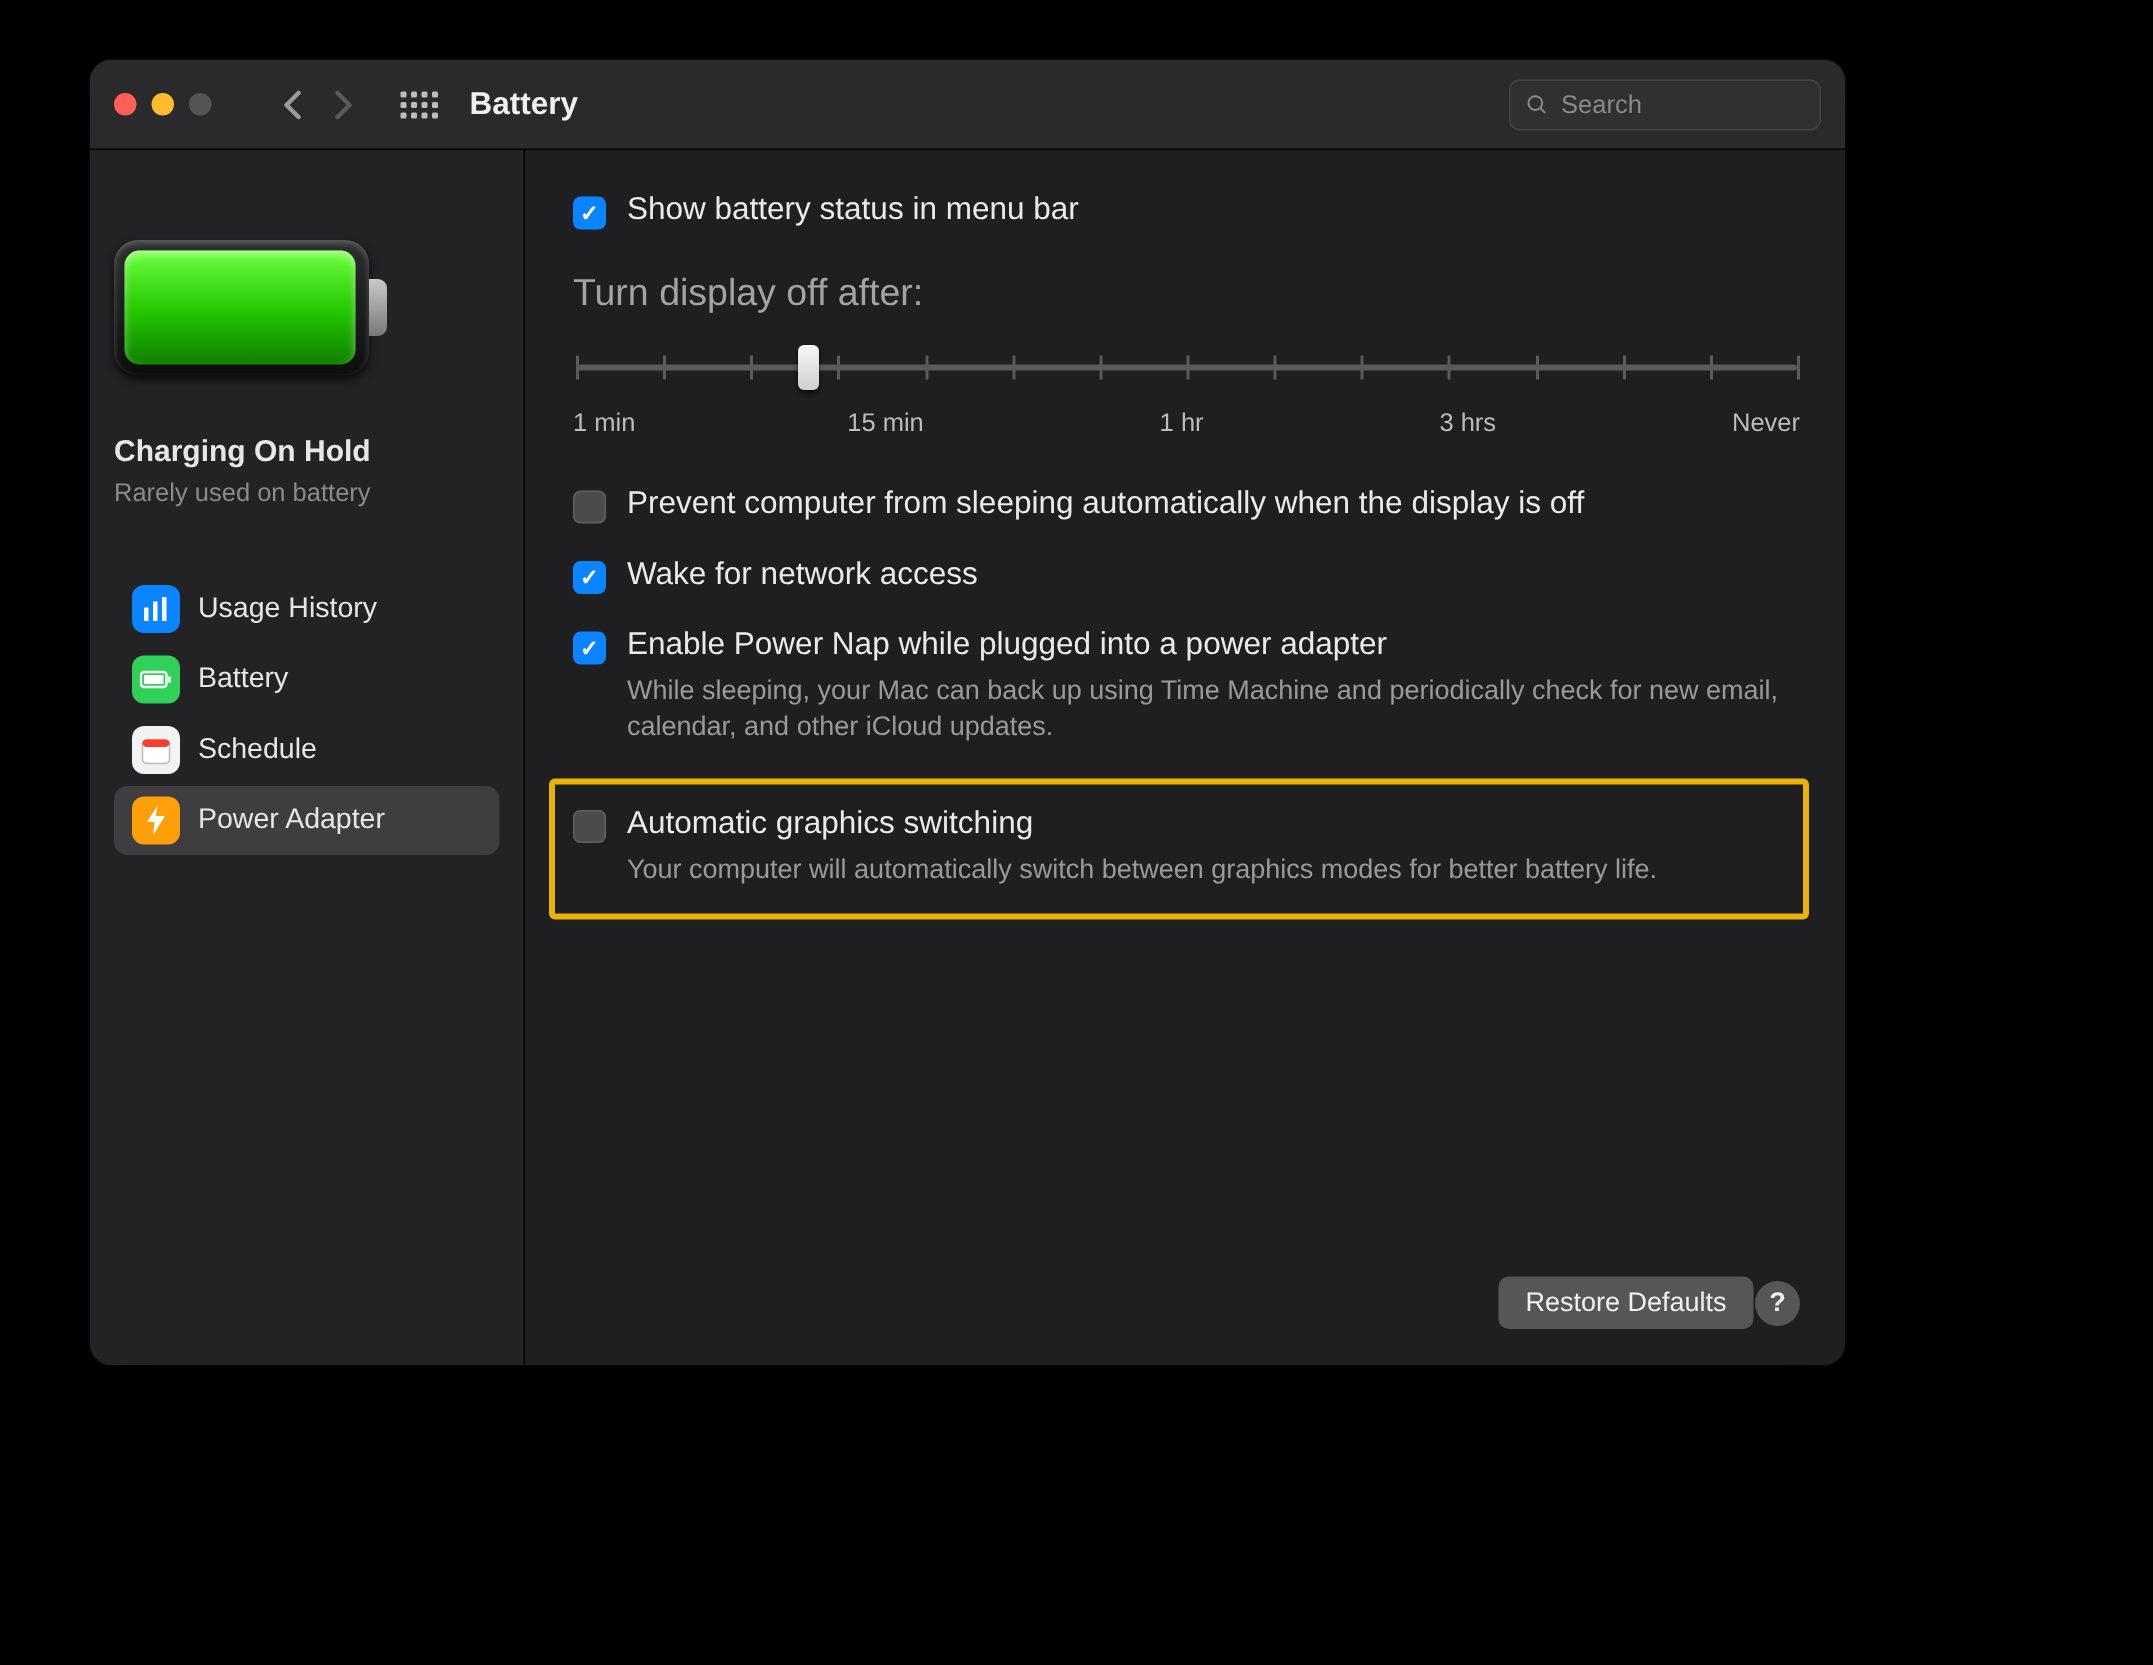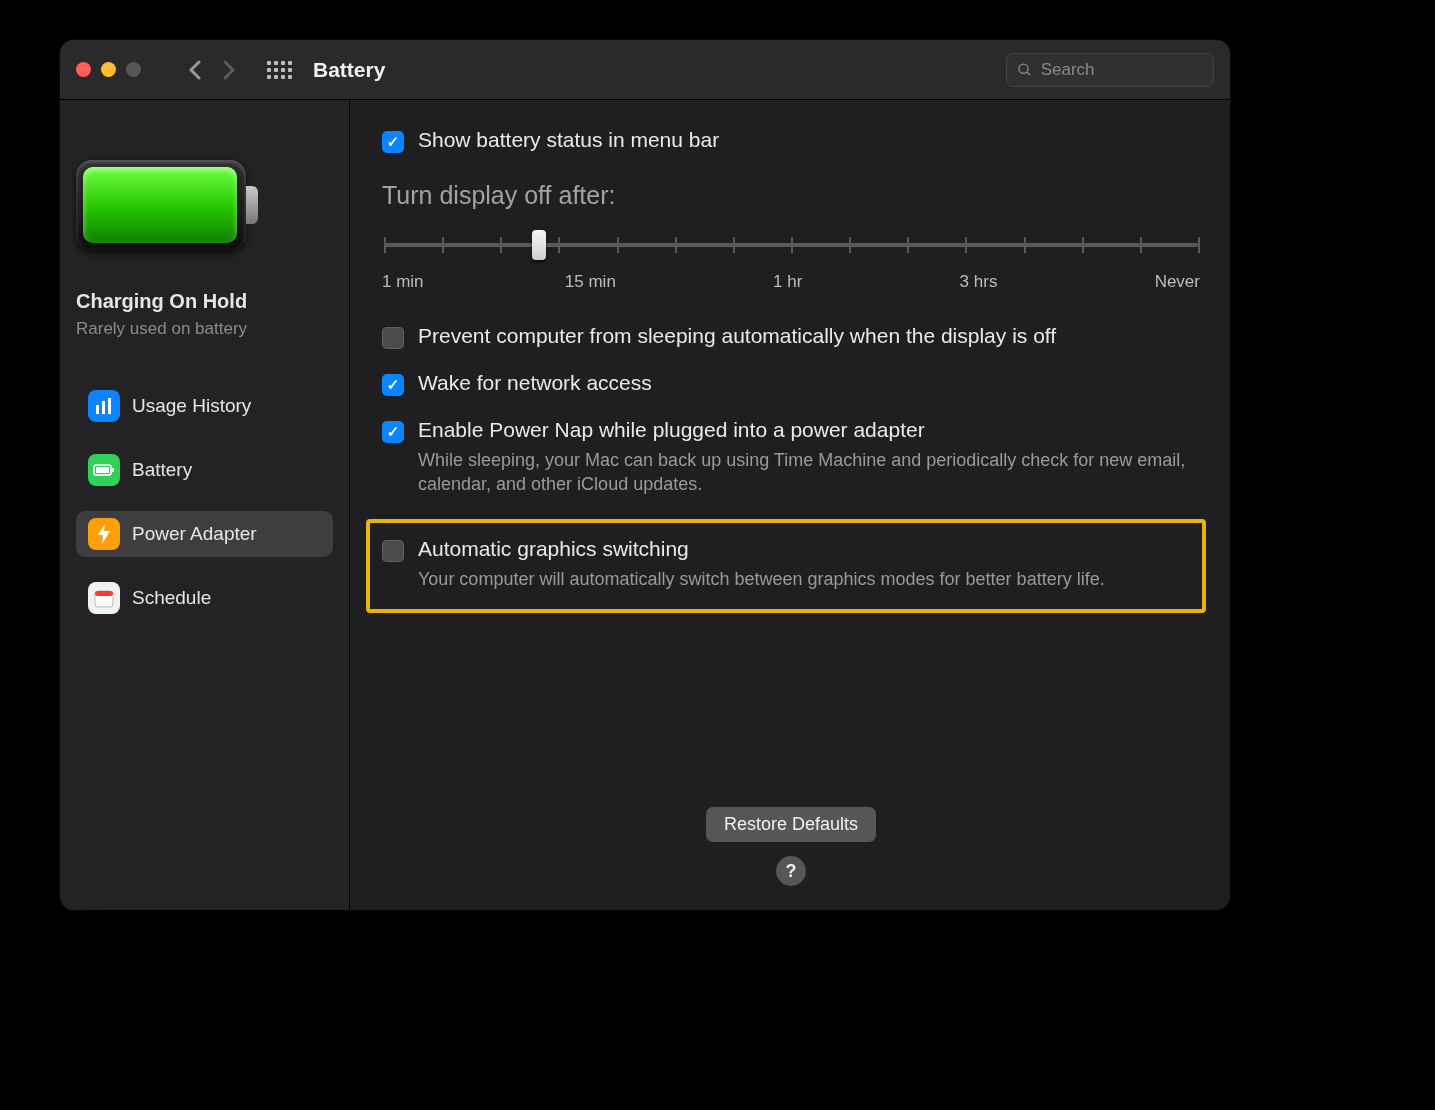--- a/index.html
+++ b/index.html
@@ -104,21 +104,21 @@
   }
   .battery-hero .fill {
     position:absolute; left:7px; top:7px; right:9px; bottom:7px;
     border-radius: 10px;
     background: linear-gradient(#6dff3f 0%, #23c400 55%, #0f7f00 100%);
     box-shadow: inset 0 3px 6px rgba(255,255,255,.45);
   }
   .status-title { font-size: 20px; font-weight:600; color:#e6e6e6; margin-bottom:6px; }
   .status-sub   { font-size: 17px; color:#8b8b8d; margin-bottom: 44px; }
 
-  .nav { width: 100%; display:flex; flex-direction:column; gap:18px; }
+  .nav { width: 100%; display:flex; flex-direction:column; gap:1px; }
   .nav-item {
     display:flex; align-items:center; gap:12px;
     height: 46px;
     padding: 0 12px;
     border-radius: 9px;
     font-size: 19px;
     color:#e6e6e6;
     cursor: default;
   }
   .nav-item.selected { background:#3e3e40; }
@@ -186,23 +186,22 @@
     padding: 14px 14px 18px 12px;
     margin-left: -16px;
     margin-right: -6px;
   }
 
   .footer {
     margin-top:auto;
     display:flex;
     justify-content:flex-end;
     align-items:center;
-    gap:14px;
+    gap:1px;
     padding-top: 20px;
-    flex-direction: column;
   }
   .btn {
     background:#565658;
     color:#f0f0f0;
     border:none;
     border-radius:7px;
     font-size:18px;
     padding: 7px 18px;
   }
   .help {
@@ -284,36 +283,36 @@
         <div class="nav-item">
           <div class="nav-icon nic-green">
             <svg width="22" height="14" viewBox="0 0 22 14">
                 <rect x="1" y="2" width="17" height="10" rx="2" fill="none" stroke="#fff" stroke-width="1.6"></rect>
                 <rect x="3" y="4" width="13" height="6" fill="#fff"></rect>
                 <rect x="19" y="5" width="2" height="4" fill="#fff"></rect>
               </svg>
           </div>
           <span>Battery</span>
         </div>
-        <div class="nav-item selected">
-          <div class="nav-icon nic-orange">
-            <svg width="14" height="20" viewBox="0 0 14 20">
-                <path d="M8 0 L1 11 H6 L5 20 L13 7 H7 Z" fill="#fff"></path>
-              </svg>
-          </div>
-          <span>Power Adapter</span>
-        </div>
         <div class="nav-item">
           <div class="nav-icon nic-white">
             <svg width="20" height="20" viewBox="0 0 20 20">
                 <rect x="1" y="3" width="18" height="16" rx="3" fill="#fff" stroke="#bbb"></rect>
                 <rect x="1" y="3" width="18" height="5" rx="3" fill="#ff3b30"></rect>
               </svg>
           </div>
           <span>Schedule</span>
+        </div>
+        <div class="nav-item selected">
+          <div class="nav-icon nic-orange">
+            <svg width="14" height="20" viewBox="0 0 14 20">
+                <path d="M8 0 L1 11 H6 L5 20 L13 7 H7 Z" fill="#fff"></path>
+              </svg>
+          </div>
+          <span>Power Adapter</span>
         </div>
       </div>
     </div>
 
     <div class="main">
 
       <div class="row">
         <div class="checkbox checked">✓</div>
         <div class="check-label">Show battery status in menu bar</div>
       </div>

